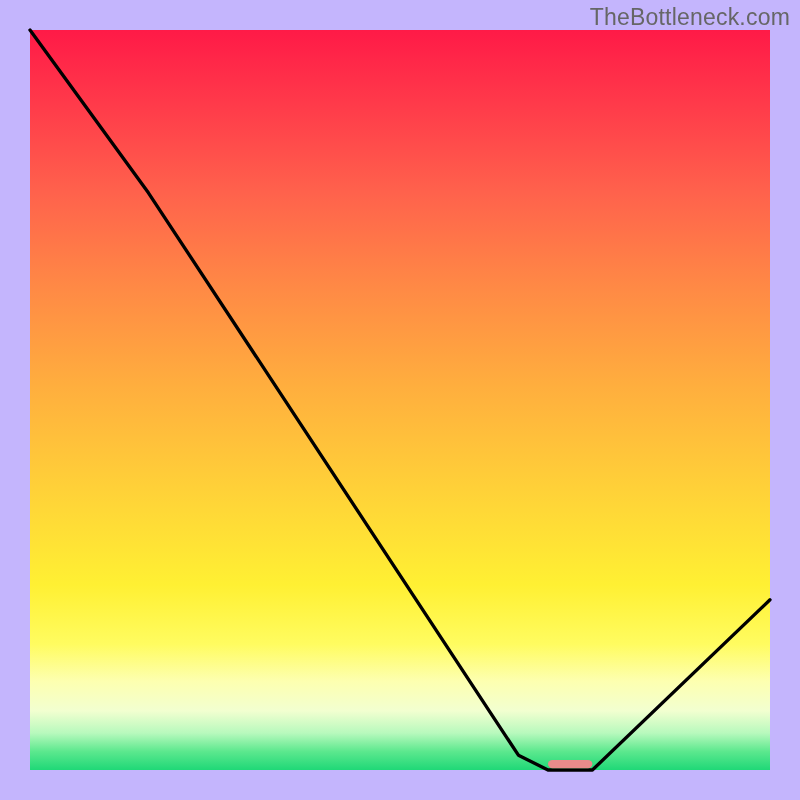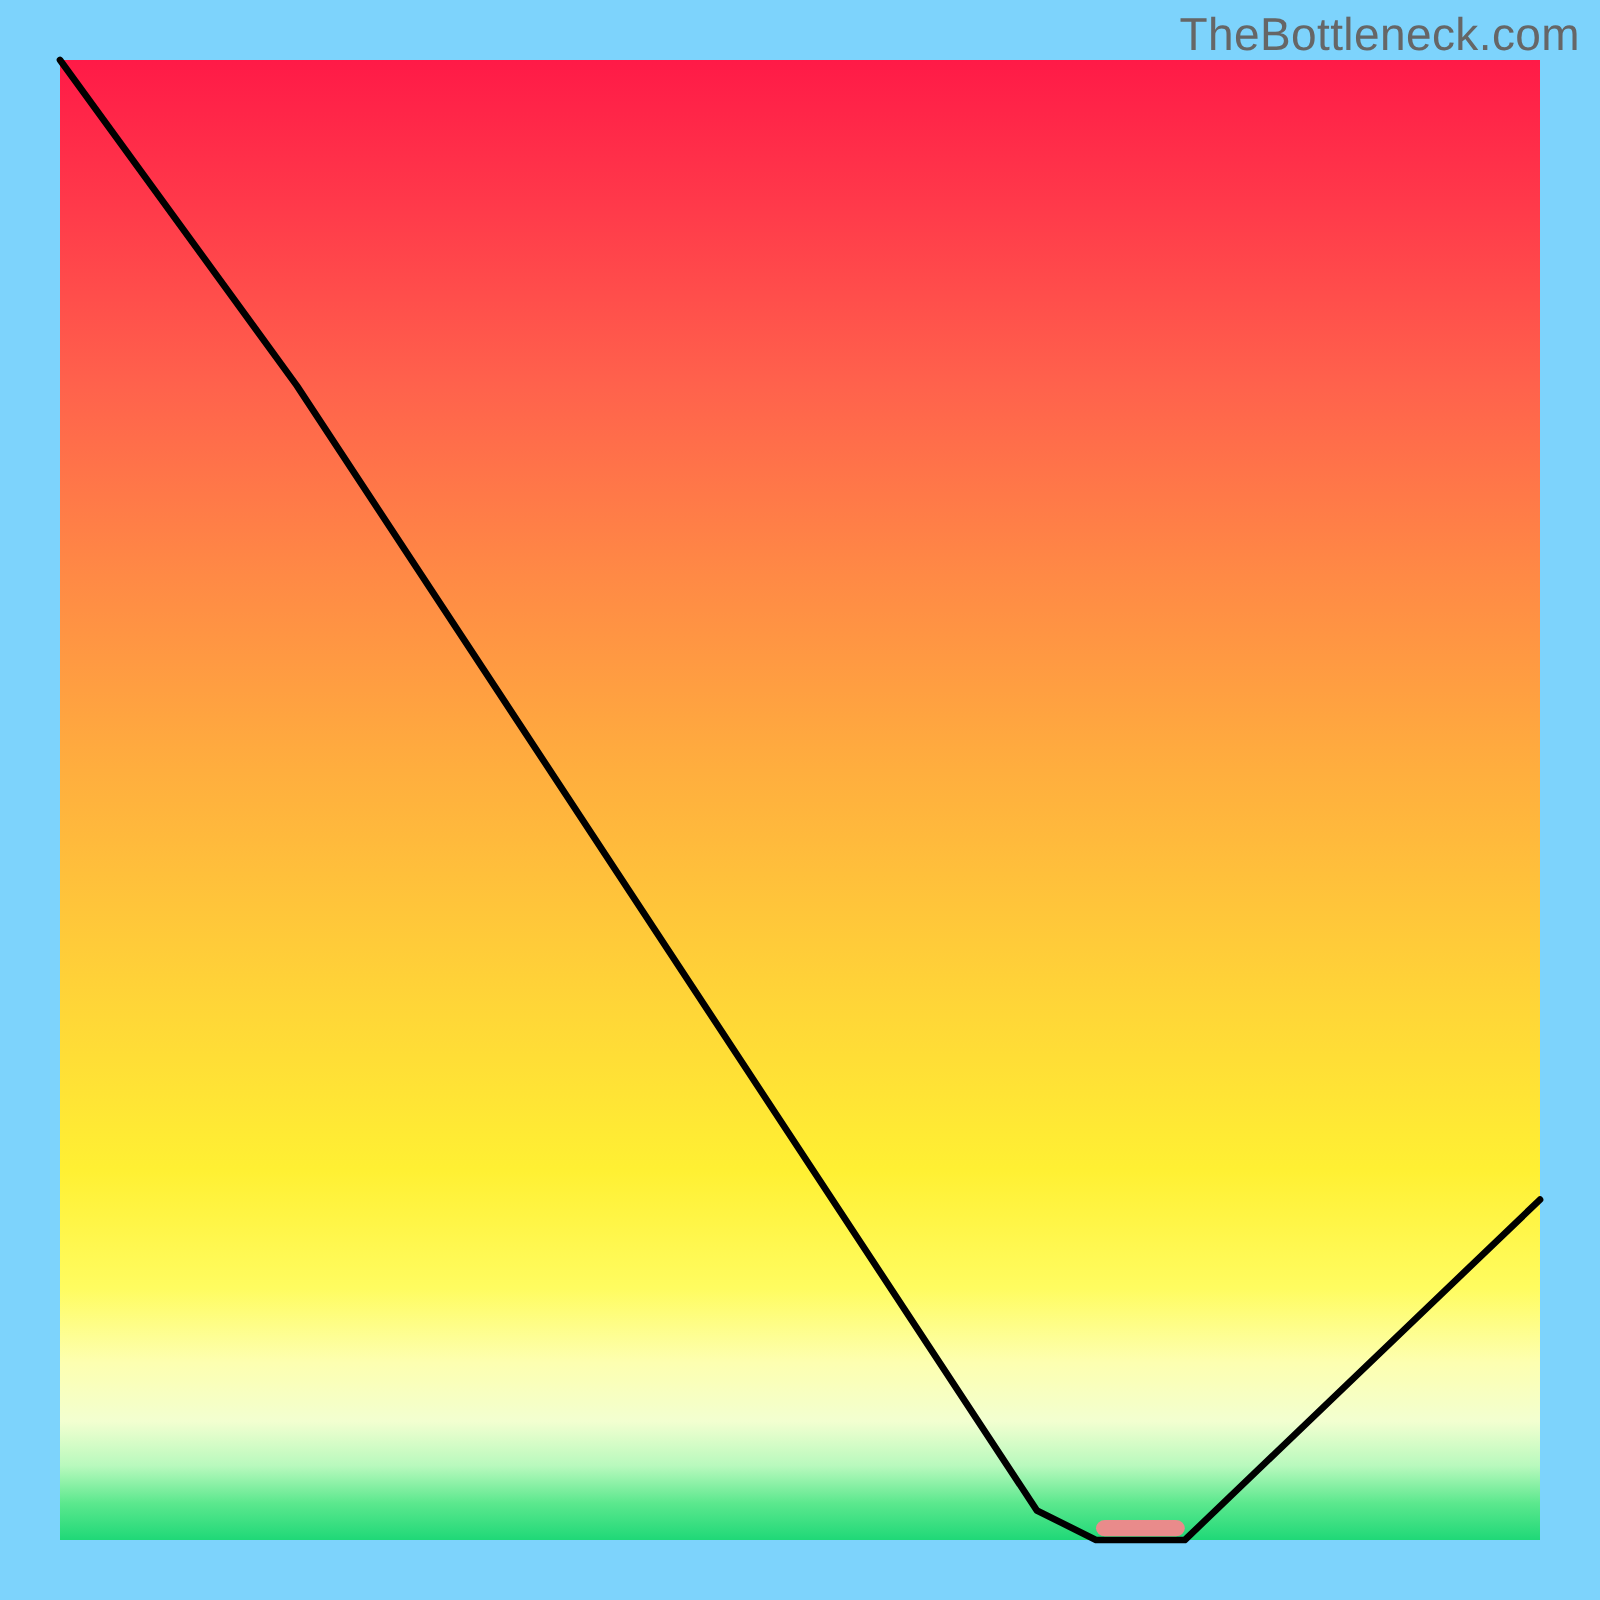--- a/index.html
+++ b/index.html
@@ -8,21 +8,21 @@
     width: 800px;
     height: 800px;
     background: #000;
     overflow: hidden;
     font-family: Arial, Helvetica, sans-serif;
   }
   .chart-wrap {
     position: relative;
     width: 800px;
     height: 800px;
-    background: #7dd3fc;
+    background: #c4b5fd;
   }
   .plot-area {
     position: absolute;
     left: 30px;
     top: 30px;
     width: 740px;
     height: 740px;
     
     background: linear-gradient(
       to bottom,

